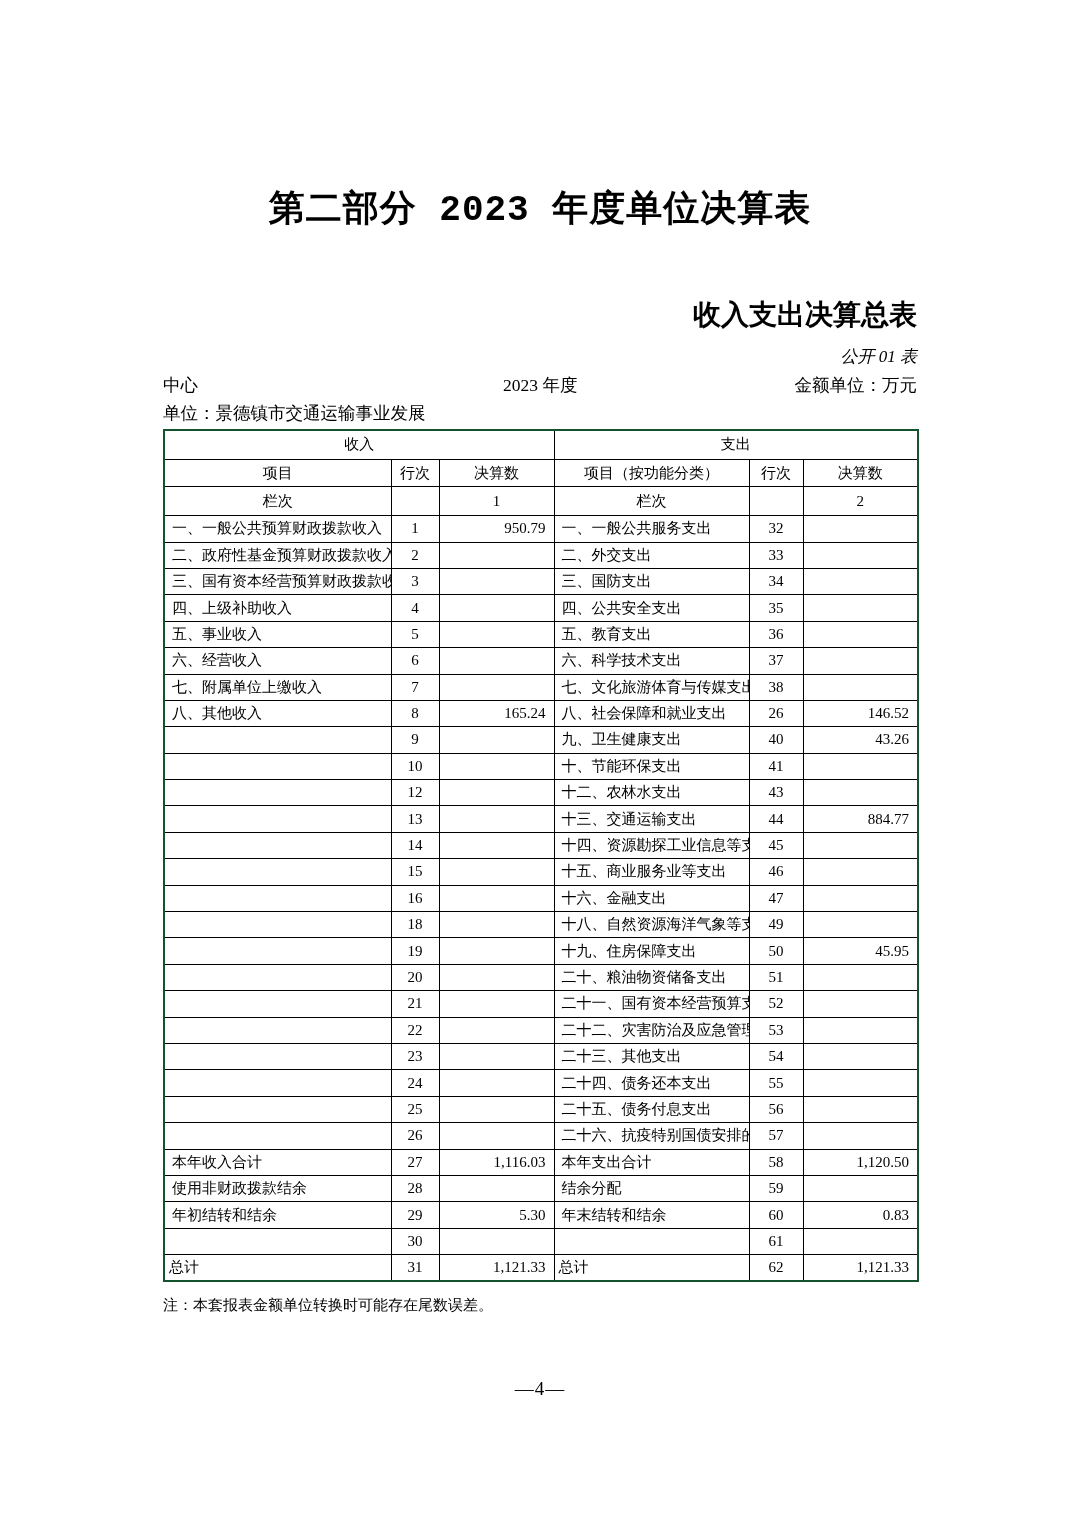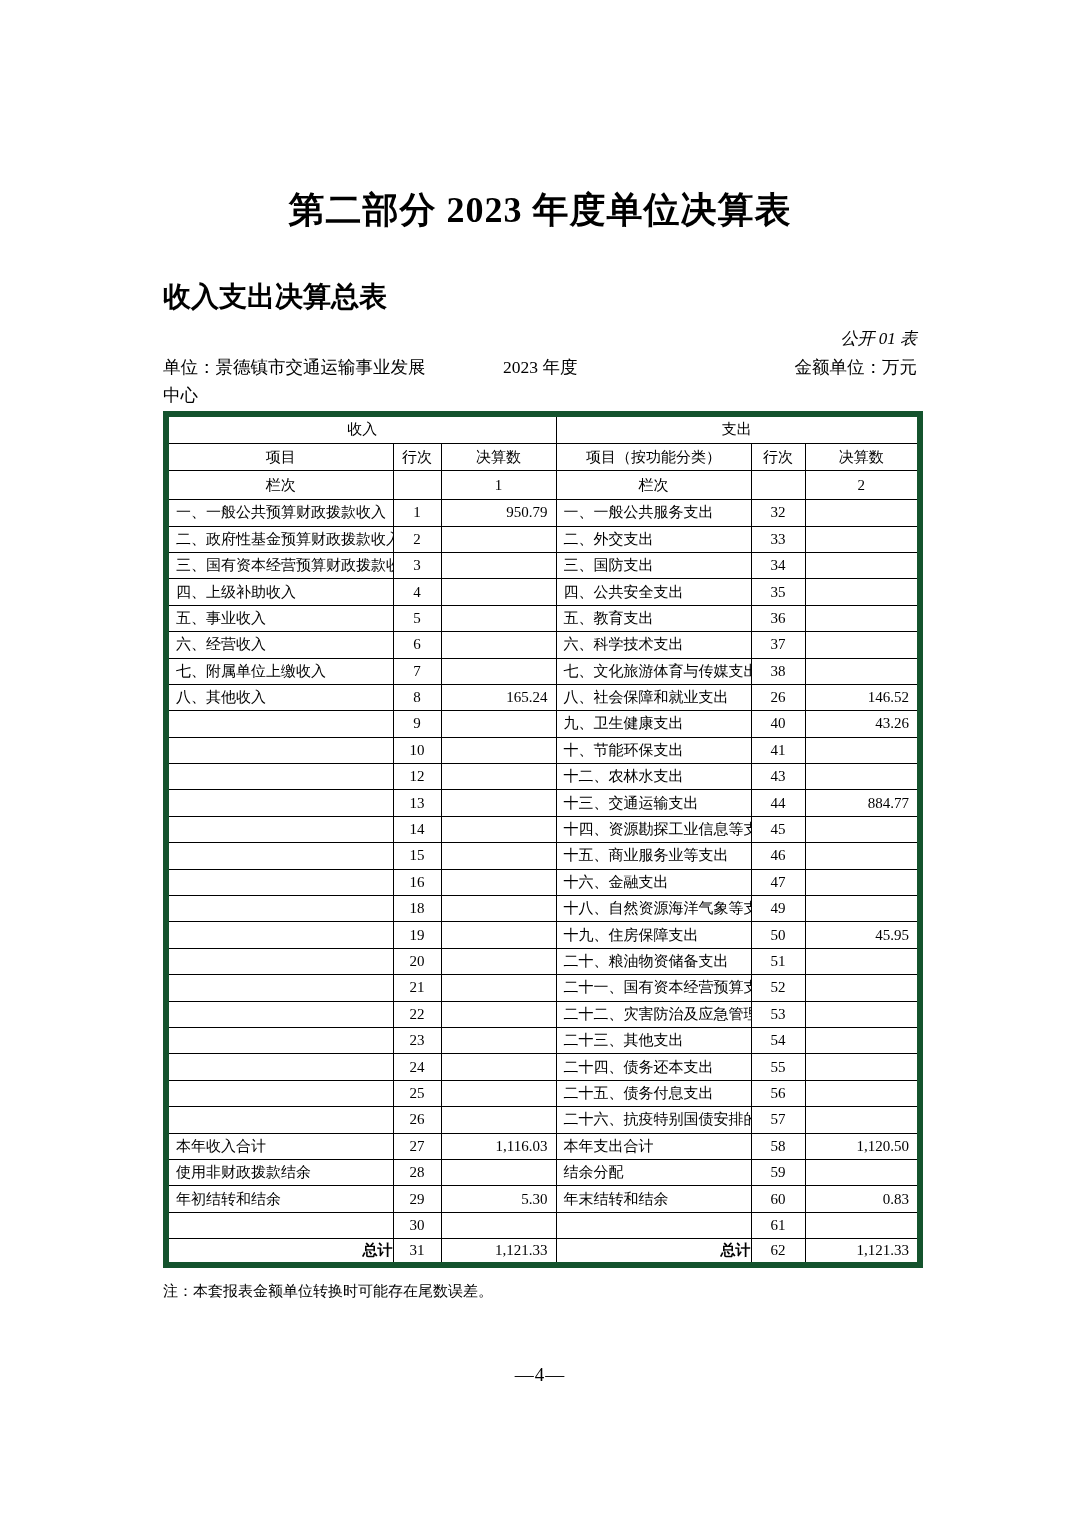--- a/index.html
+++ b/index.html
@@ -14,24 +14,25 @@
     width: 754px;
   }
   .doc-title {
     margin-top: 190px;
     text-align: center;
     font-size: 36px;
     font-weight: bold;
     line-height: 1.15;
     letter-spacing: 1px;
     white-space: nowrap;
+    font-family: Liberation Mono, monospace;
   }
   .table-title {
-    margin-top: 50px;
-    text-align: left;
+    margin-top: 68px;
+    text-align: right;
     font-size: 28px;
     font-weight: bold;
     line-height: 1.15;
   }
   .table-no {
     margin-top: 14px;
     text-align: right;
     font-size: 17px;
     line-height: 1.3;
     font-style: italic;
@@ -44,38 +45,38 @@
   }
   .meta-left  { width: 340px; }
   .meta-center{ flex: 1; }
   .meta-right { text-align: left; white-space: nowrap; }
 
   table.budget {
     border-collapse: collapse;
     table-layout: fixed;
     width: 754px;
     margin-top: 2px;
-    border: 6px solid #14532d;
+    border: 2px solid #14532d;
   }
   table.budget th, table.budget td {
     border: 1.5px solid #000;
     font-size: 15px;
     font-weight: normal;
     overflow: hidden;
     white-space: nowrap;
   }
   thead tr.sec-row  { height: 30px; }
   thead tr.col-row  { height: 27px; margin-left: 20px; }
   thead tr.lan-row  { height: 29px; }
   tbody tr          { height: 26.4px; }
   th { text-align: center; }
   td.item { text-align: left;  padding-left: 7px; }
   td.num  { text-align: center; }
   td.val  { text-align: right; padding-right: 8px; }
-  tr.total-row td.item { text-align: right; padding-left: 13px; font-weight: bold; }
+  tr.total-row td.item { text-align: left; padding-left: 4px; font-weight: normal; }
 
   .note {
     margin-top: 13px;
     font-size: 15px;
     line-height: 1.4;
   }
   .page-num {
     margin-top: 62px;
     text-align: center;
     font-size: 19px;
@@ -86,22 +87,22 @@
 <body>
 
 <div class="content">
 
   <div class="doc-title">第二部分 2023 年度单位决算表</div>
   <div class="table-title">收入支出决算总表</div>
   <div class="table-no">公开 01 表</div>
 
   <div class="meta">
     <div class="meta-left">
+      <div>中心</div>
       <div>单位：景德镇市交通运输事业发展</div>
-      <div>中心</div>
     </div>
     <div class="meta-center">2023 年度</div>
     <div class="meta-right">金额单位：万元</div>
   </div>
 
   <table class="budget">
     <colgroup>
       <col style="width:227px">
         <col style="width:48px">
         <col style="width:115px">

